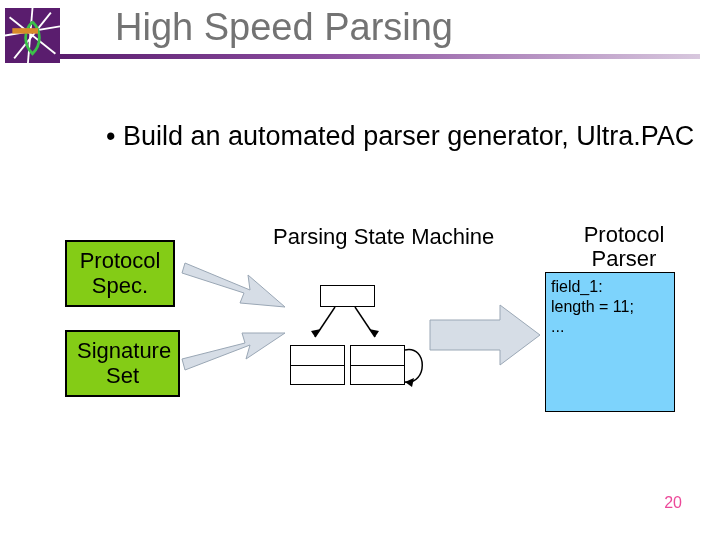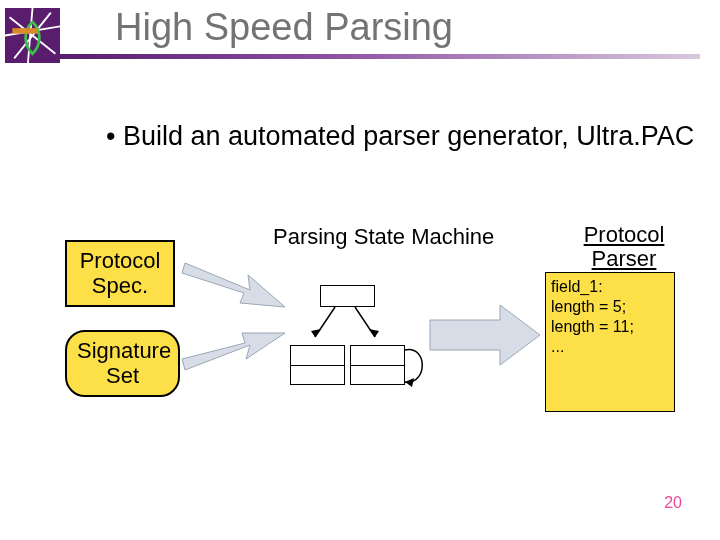--- a/index.html
+++ b/index.html
@@ -47,53 +47,52 @@
   .diagram {
     position: absolute;
     left: 45px;
     top: 225px;
     width: 640px;
     height: 200px;
   }
   .box {
     position: absolute;
     border: 2px solid #000;
-    background: #fde047;
+    background: #84cc16;
     padding: 6px 10px;
     font-size: 22px;
     text-align: center;
     line-height: 1.15;
   }
   .box1 { left: 20px; top: 15px; width: 110px; }
-  .box2 { left: 20px; top: 105px; width: 115px; border-radius: 20px; }
+  .box2 { left: 20px; top: 105px; width: 115px; }
   .psm-label {
     position: absolute;
     left: 228px;
     top: 0px;
     font-size: 22px;
     text-align: left;
     line-height: 1.1;
   }
   .pp-label {
     position: absolute;
     left: 518px;
     top: -2px;
     font-size: 22px;
     text-align: center;
     line-height: 1.1;
-    text-decoration: underline;
   }
   .code-box {
     position: absolute;
     left: 500px;
     top: 47px;
     width: 130px;
     height: 140px;
     border: 1.5px solid #000;
-    background: #fde047;
+    background: #7dd3fc;
     padding: 4px 5px;
     font-size: 16px;
     line-height: 1.25;
     font-family: Arial, sans-serif;
   }
   .page-num {
     position: absolute;
     right: 38px;
     bottom: 28px;
     font-size: 16px;
@@ -200,20 +199,19 @@
       <polygon points="5,20 75,20 75,5 115,35 75,65 75,50 5,50" fill="#d6dde6" stroke="#9aa7b5" stroke-width="1"></polygon>
     </svg>
   </div>
 
   <div class="pp-label">
     <span>Protocol Parser</span>
   </div>
 
   <div class="code-box">
     <div>field_1:</div>
-    <div> length = 5;</div>
     <div> length = 11;</div>
     <div>...</div>
   </div>
 
 </div>
 
 <div class="page-num">20</div>
 
 </body></html>

